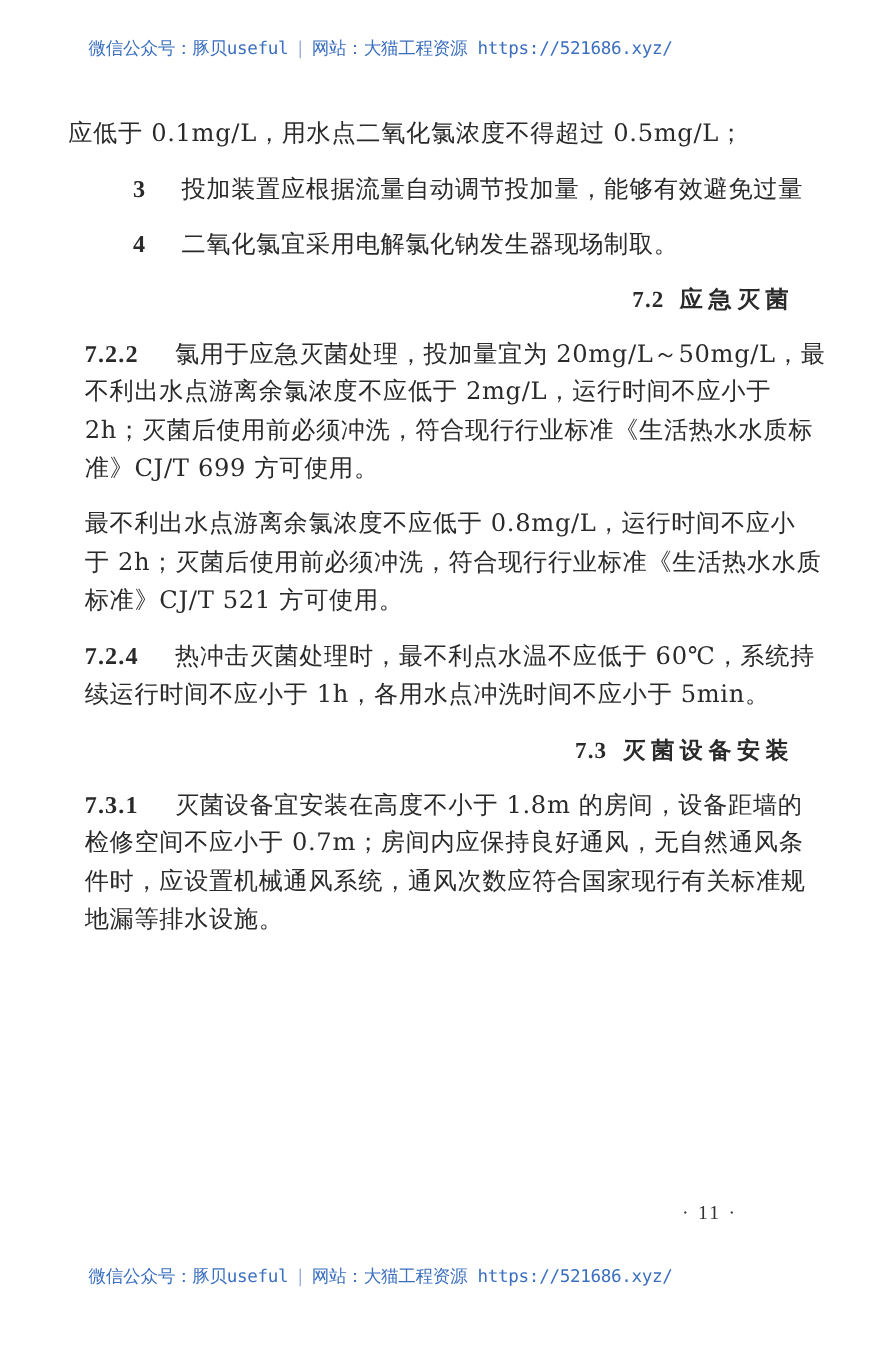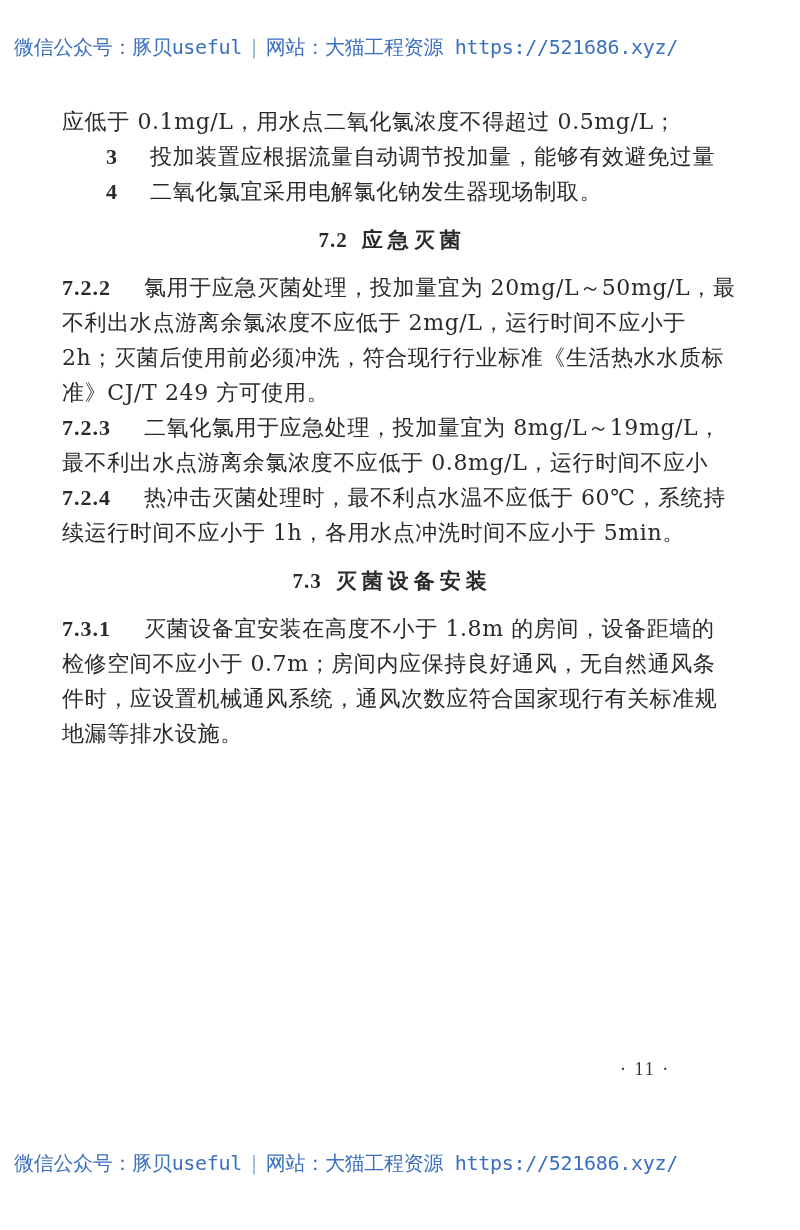--- a/index.html
+++ b/index.html
@@ -14,21 +14,21 @@
       overflow: hidden;
       font-family: "DejaVu Serif", "Liberation Serif", serif;
       color: #2a2a2a;
     }
     .watermark {
       position: absolute;
       left: 0;
       width: 692px;
       text-align: center;
       font-family: "DejaVu Sans Mono", "Liberation Mono", monospace;
-      font-size: 20px;
+      font-size: 16px;
       color: #3b6fbf;
       white-space: nowrap;
       letter-spacing: -0.3px;
     }
     .watermark .sep { color: #9db3d8; margin: 0 6px; }
     .wm-top { top: 34px; }
     .wm-bottom { top: 1150px; }
 
     .page {
       position: absolute;
@@ -36,54 +36,54 @@
       top: 104px;
       width: 660px;
     }
     .line {
       font-size: 22px;
       line-height: 35px;
       height: 35px;
       white-space: nowrap;
       letter-spacing: 0.6px;
     }
-    .para { margin: 0; }
+    .para { margin: 15px; }
     .para .line { }
     .indent { padding-left: 44px; }
     .num-item {
       font-weight: bold;
       font-family: "Liberation Serif", "DejaVu Serif", serif;
       display: inline-block;
       width: 44px;
     }
     .clause-no {
       font-weight: bold;
       font-family: "Liberation Serif", "DejaVu Serif", serif;
       display: inline-block;
       width: 82px;
       letter-spacing: 1px;
     }
     .section-heading {
-      text-align: center;
+      text-align: right;
       font-size: 21px;
       font-weight: bold;
       height: 35px;
       line-height: 35px;
       letter-spacing: 5px;
       margin: 13px 0 13px 0;
     }
     .section-heading .sec-no {
       font-family: "Liberation Serif", "DejaVu Serif", serif;
       margin-right: 14px;
       letter-spacing: 1px;
     }
     .page-number {
       position: absolute;
       left: 620px;
-      top: 1059px;
+      top: 1092px;
       font-size: 18px;
       font-family: "Liberation Serif", "DejaVu Serif", serif;
       color: #333;
       letter-spacing: 2px;
       text-align: center;
     }
   </style>
 </head>
 <body>
 
@@ -105,26 +105,27 @@
 
   <div class="section-heading">
     <span class="sec-no">7.2</span><span>应急灭菌</span>
   </div>
 
 
   <div class="para">
     <div class="line"><span class="clause-no">7.2.2</span><span>氯用于应急灭菌处理，投加量宜为 20mg/L～50mg/L，最</span></div>
     <div class="line">不利出水点游离余氯浓度不应低于 2mg/L，运行时间不应小于</div>
     <div class="line">2h；灭菌后使用前必须冲洗，符合现行行业标准《生活热水水质标</div>
-    <div class="line">准》CJ/T 249 方可使用。</div>
+    <div class="line">准》CJ/T 699 方可使用。</div>
   </div>
 
   <div class="para">
-    <div class="line"><span class="clause-no">7.2.3</span><span>二氧化氯用于应急处理，投加量宜为 8mg/L～19mg/L，</span></div>
     <div class="line">最不利出水点游离余氯浓度不应低于 0.8mg/L，运行时间不应小</div>
+    <div class="line">于 2h；灭菌后使用前必须冲洗，符合现行行业标准《生活热水水质</div>
+    <div class="line">标准》CJ/T 521 方可使用。</div>
   </div>
 
   <div class="para">
     <div class="line"><span class="clause-no">7.2.4</span><span>热冲击灭菌处理时，最不利点水温不应低于 60℃，系统持</span></div>
     <div class="line">续运行时间不应小于 1h，各用水点冲洗时间不应小于 5min。</div>
   </div>
 
   <div class="section-heading">
     <span class="sec-no">7.3</span><span>灭菌设备安装</span>
   </div>

